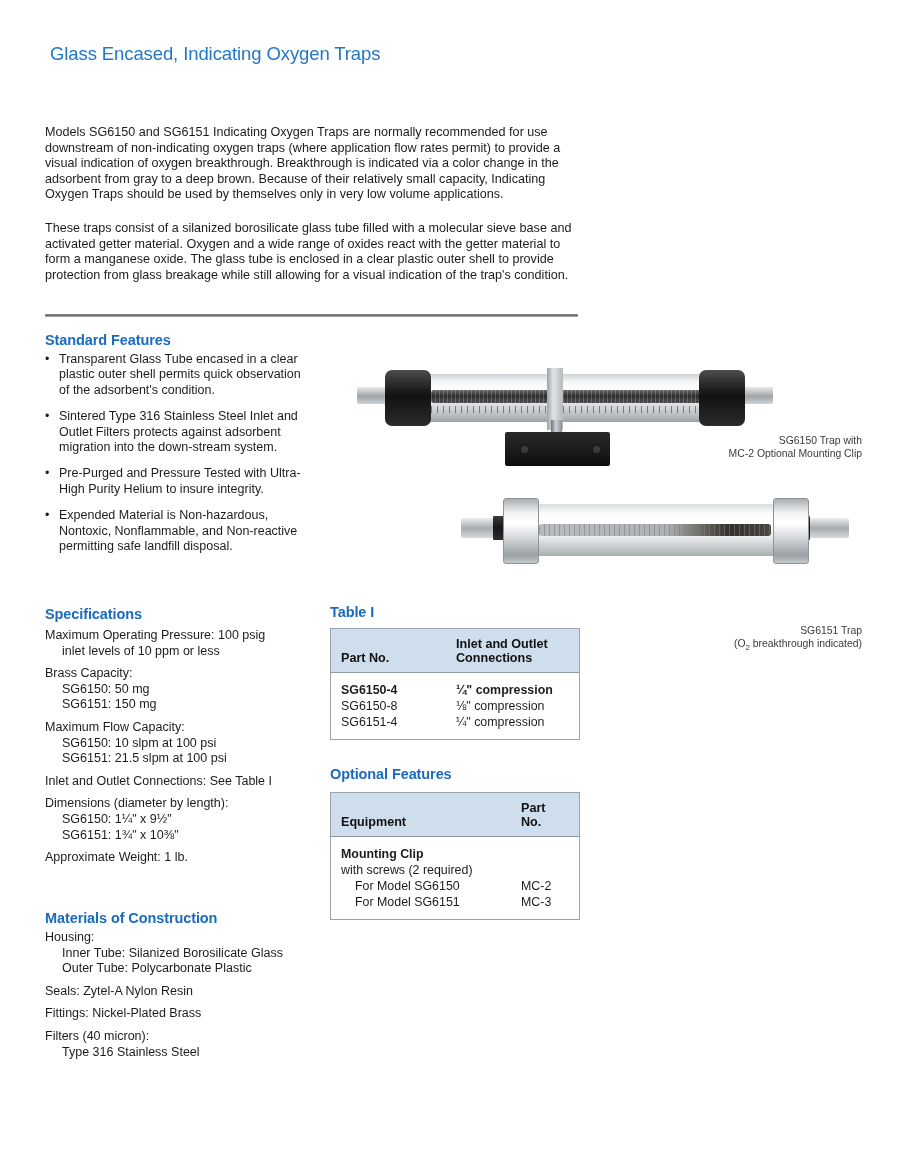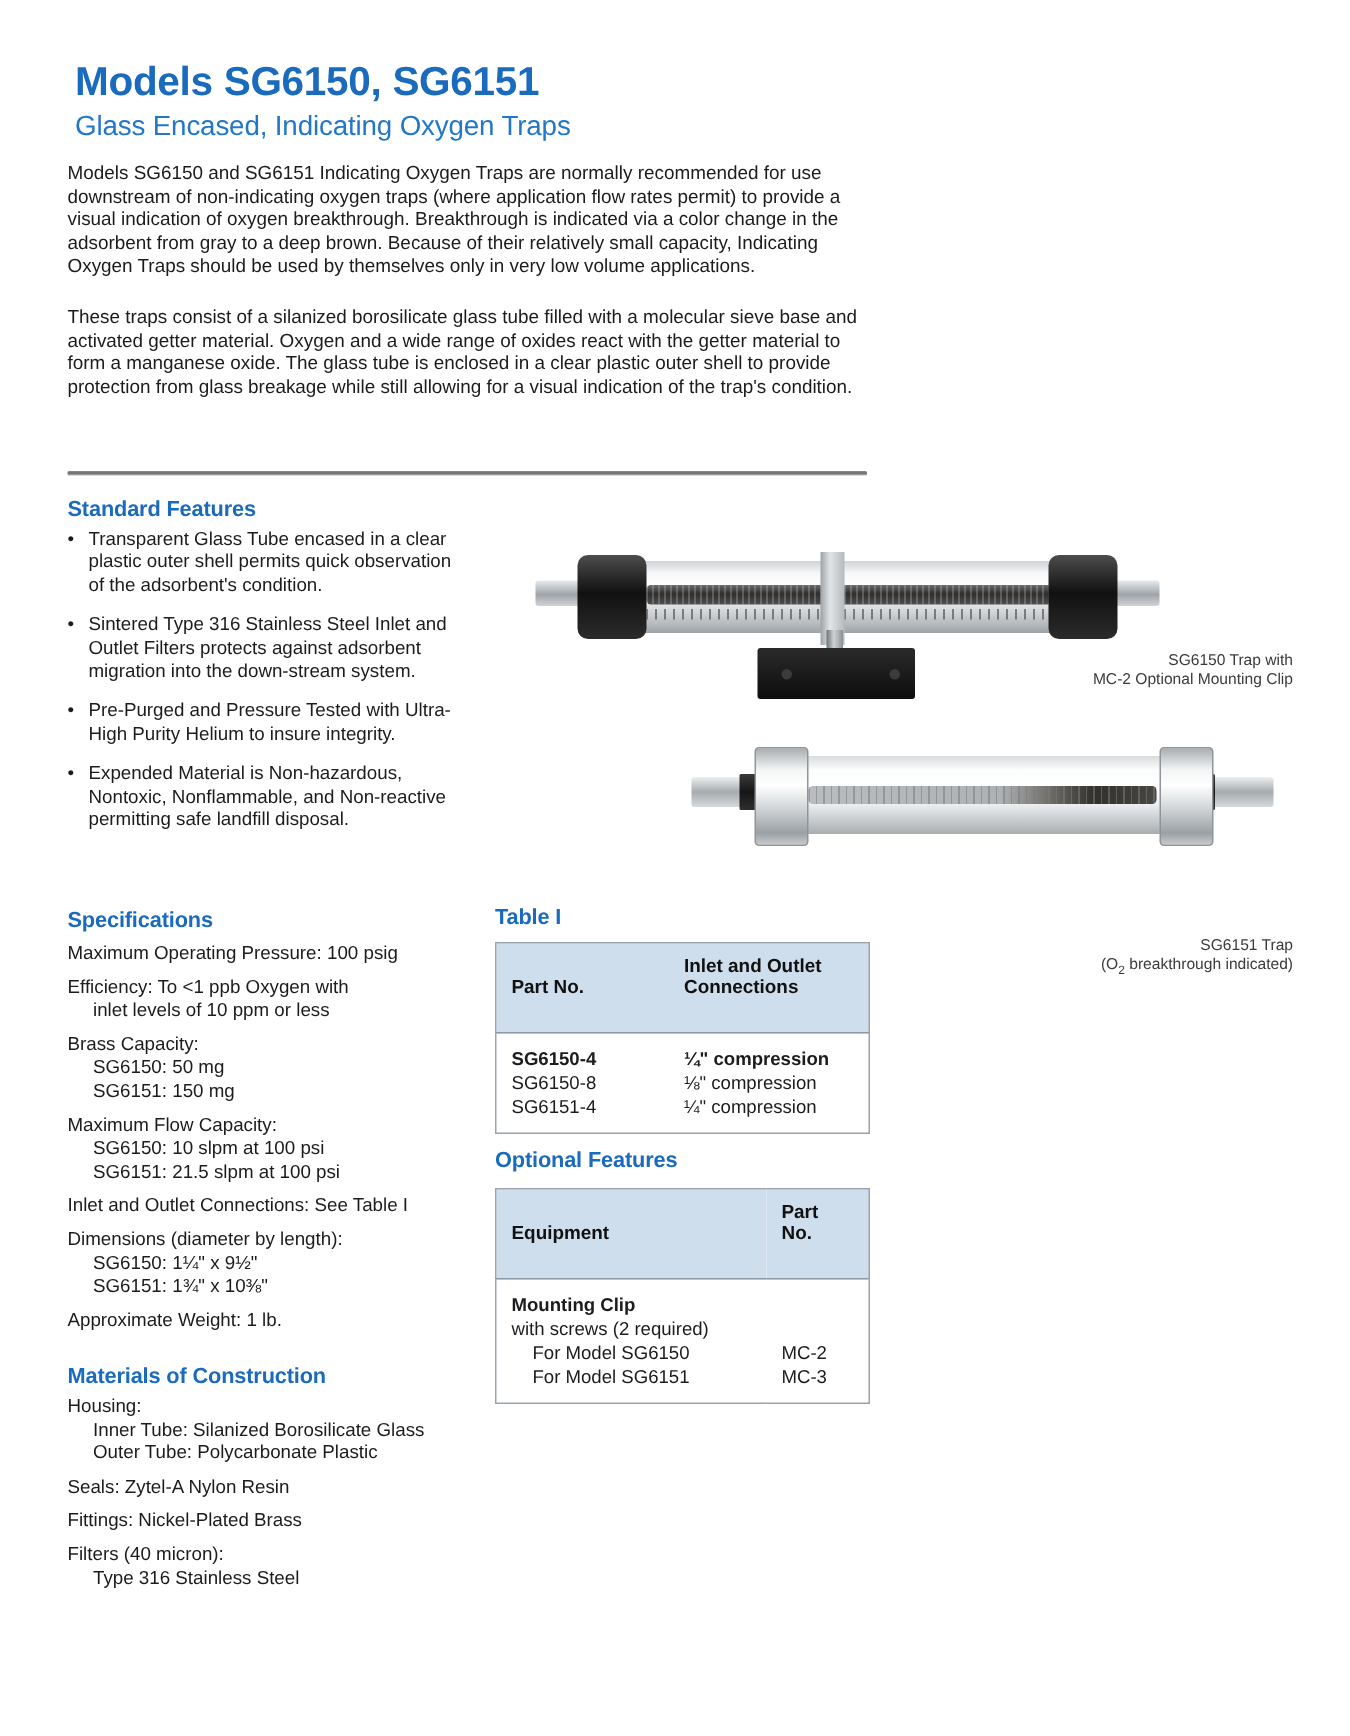--- a/index.html
+++ b/index.html
@@ -32,21 +32,21 @@
     margin: 0;
   }
   .doc-subtitle {
     font-size: 18.5px;
     color: #2277c6;
     line-height: 1.2;
     margin: 3px 0 16px 0;
     letter-spacing: -0.1px;
   }
 
-  .intro { position: absolute; left: 45px; width: 534px; }
+  .intro { position: absolute; left: 45px; width: 534px; margin-top: 17px; }
   .intro p {
     margin: 0;
     font-size: 12.6px;
     line-height: 15.6px;
     color: #1c1c1c;
   }
   #intro-p1 { top: 108px; }
   #intro-p2 { top: 204px; }
 
   .rule {
@@ -99,21 +99,21 @@
     border: 1px solid #9aa4ad;
     background: #fff;
   }
   table.dt th {
     background: #cfdeed;
     border-bottom: 1px solid #8e99a3;
     font-size: 12.6px;
     font-weight: bold;
     text-align: left;
     vertical-align: bottom;
-    padding: 8px 10px 23px 10px;
+    padding: 8px 10px 7px 10px;
     color: #111;
   }
   table.dt td {
     font-size: 12.4px;
     padding: 1px 10px;
     color: #1c1c1c;
   }
   table.dt tr.first td { padding-top: 10px; font-weight: bold; }
   table.dt tr.last td { padding-bottom: 10px; }
   .th-2line { line-height: 14px; }
@@ -230,21 +230,20 @@
   }
   .t2-nut.l { left: 38px; }
   .t2-nut.r { left: 344px; }
 </style>
 </head>
 <body>
 
 <div class="page">
 
   <div class="title-block">
-    <h1 class="doc-title">Models SG6150, SG6151</h1>
     <div class="doc-subtitle">Glass Encased, Indicating Oxygen Traps</div>
   </div>
 
   <div class="intro" id="intro-p1">
     <p>Models SG6150 and SG6151 Indicating Oxygen Traps are normally recommended for use downstream of non-indicating oxygen traps (where application flow rates permit) to provide a visual indication of oxygen breakthrough. Breakthrough is indicated via a color change in the adsorbent from gray to a deep brown.  Because of their relatively small capacity, Indicating Oxygen Traps should be used by themselves only in very low volume applications.</p>
   </div>
   <div class="intro" id="intro-p2">
     <p>These traps consist of a silanized borosilicate glass tube filled with a molecular sieve base and activated getter material. Oxygen and a wide range of oxides react with the getter material to form a manganese oxide. The glass tube is enclosed in a clear plastic outer shell to provide protection from glass breakage while still allowing for a visual indication of the trap's condition.</p>
   </div>
 
@@ -266,21 +265,20 @@
       </div>
       <div class="feat">
         <span class="dot">•</span>
         <span class="txt">Expended Material is Non-hazardous, Nontoxic, Nonflammable, and Non-reactive permitting safe landfill disposal.</span>
       </div>
     </div>
 
   <div class="sec-head" style="left:45px; top:606px;">Specifications</div>
   <div class="spec-list" id="spec-list">
       <div class="spec-line">Maximum Operating Pressure: 100 psig</div>
-      <div class="spec-line gap">Efficiency: To &lt;1 ppb Oxygen with</div>
       <div class="spec-line ind">inlet levels of 10 ppm or less</div>
       <div class="spec-line gap">Brass Capacity:</div>
       <div class="spec-line ind">SG6150: 50 mg</div>
       <div class="spec-line ind">SG6151: 150 mg</div>
       <div class="spec-line gap">Maximum Flow Capacity:</div>
       <div class="spec-line ind">SG6150: 10 slpm at 100 psi</div>
       <div class="spec-line ind">SG6151: 21.5 slpm at 100 psi</div>
       <div class="spec-line gap">Inlet and Outlet Connections: See Table I</div>
       <div class="spec-line gap">Dimensions (diameter by length):</div>
       <div class="spec-line ind">SG6150: 1¼" x 9½"</div>

